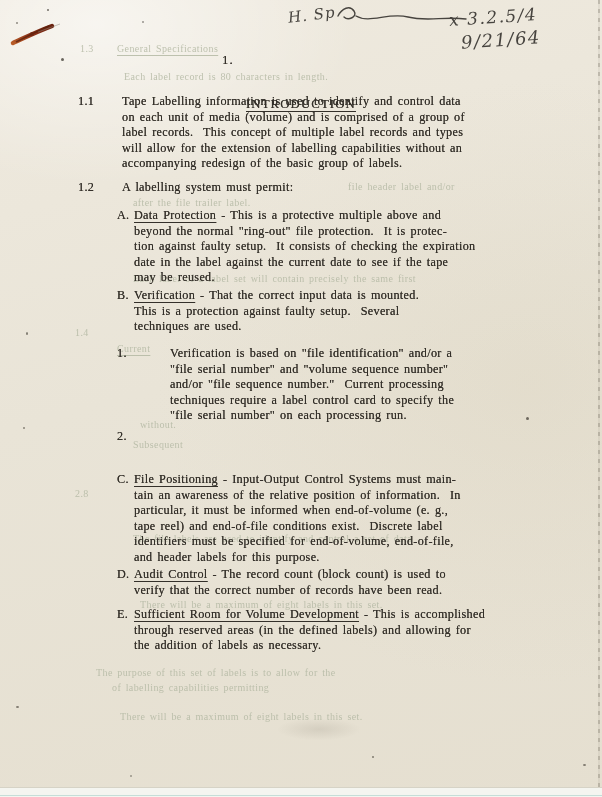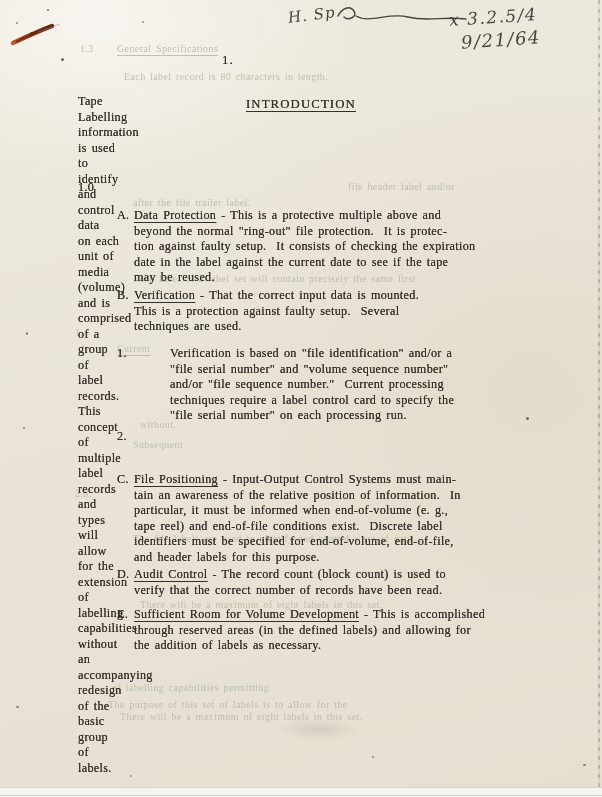--- a/index.html
+++ b/index.html
@@ -95,40 +95,42 @@
       <span class="ghost" style="left: 348px; top: 180px;">file header label and/or</span>
       <span class="ghost" style="left: 133px; top: 196px;">after the file trailer label.</span>
       <span class="ghost" style="left: 133px; top: 272px;">Each label of a label set will contain precisely the same first</span>
       <span class="ghost" style="left: 75px; top: 326px;">1.4</span>
       <span class="ghost u" style="left: 117px; top: 342px;">Current</span>
       <span class="ghost" style="left: 140px; top: 418px;">without.</span>
       <span class="ghost" style="left: 133px; top: 438px;">Subsequent</span>
       <span class="ghost" style="left: 75px; top: 487px;">2.8</span>
       <span class="ghost" style="left: 133px; top: 532px;">The file labels are used to identify and control a set of data</span>
       <span class="ghost" style="left: 140px; top: 598px;">There will be a maximum of eight labels in this set.</span>
-      <span class="ghost" style="left: 108px; top: 666px; margin-top: 32px;">The purpose of this set of labels is to allow for the</span>
+      <span class="ghost" style="left: 96px; top: 666px;">The purpose of this set of labels is to allow for the</span>
       <span class="ghost" style="left: 112px; top: 681px;">of labelling capabilities permitting</span>
       <span class="ghost" style="left: 120px; top: 710px;">There will be a maximum of eight labels in this set.</span>
     </div>
 
   <div class="block k-heading">
     <span class="lbl">1.</span>
     <span class="lead">INTRODUCTION</span>
   </div>
 
   <div class="blocks">
       <div class="block k-section" style="top: 94px;">
+    <span class="lbl">1.1</span>
     <span class="txt"><span class="body">Tape Labelling information is used to identify and control data
 on each unit of media (volume) and is comprised of a group of
 label records.  This concept of multiple label records and types
 will allow for the extension of labelling capabilities without an
 accompanying redesign of the basic group of labels.</span></span>
   </div>
       <div class="block k-section" style="top: 180px;">
-    <span class="lbl">1.0</span>
+    <span class="lbl">1.2</span>
+    <span class="txt"><span class="body">A labelling system must permit:</span></span>
   </div>
       <div class="block k-letter" style="top: 208px;">
     <span class="lbl">A.</span>
     <span class="txt"><span class="lead">Data Protection</span><span class="body"> - This is a protective multiple above and
 beyond the normal "ring-out" file protection.  It is protec-
 tion against faulty setup.  It consists of checking the expiration
 date in the label against the current date to see if the tape
 may be reused.</span></span>
   </div>
       <div class="block k-letter" style="top: 288px;">

